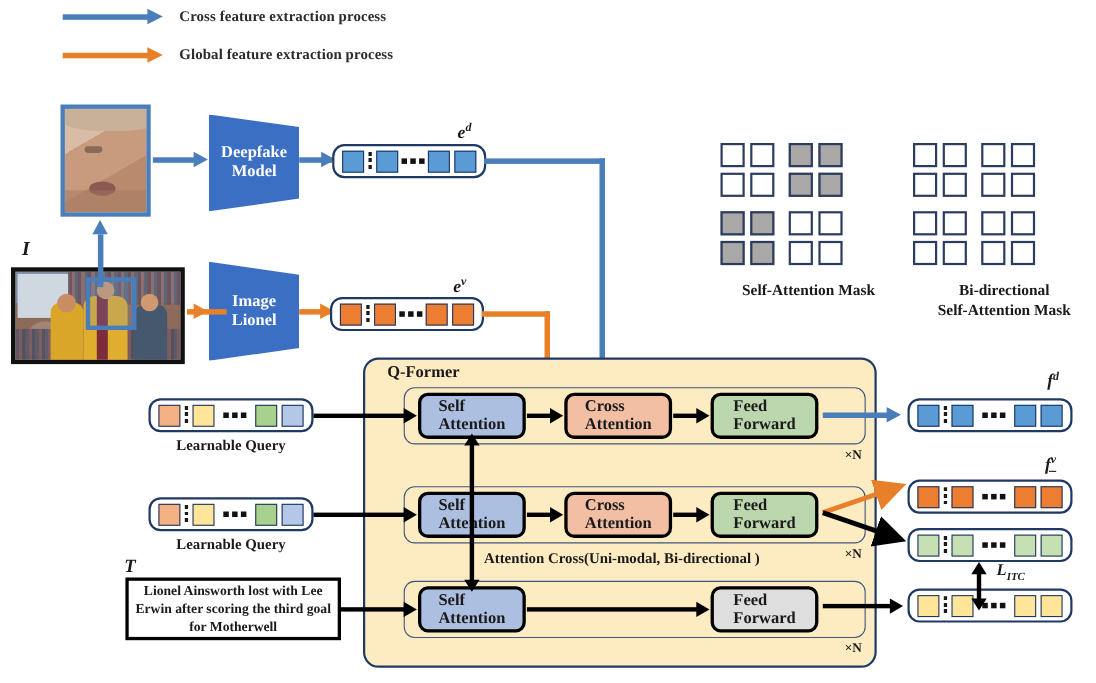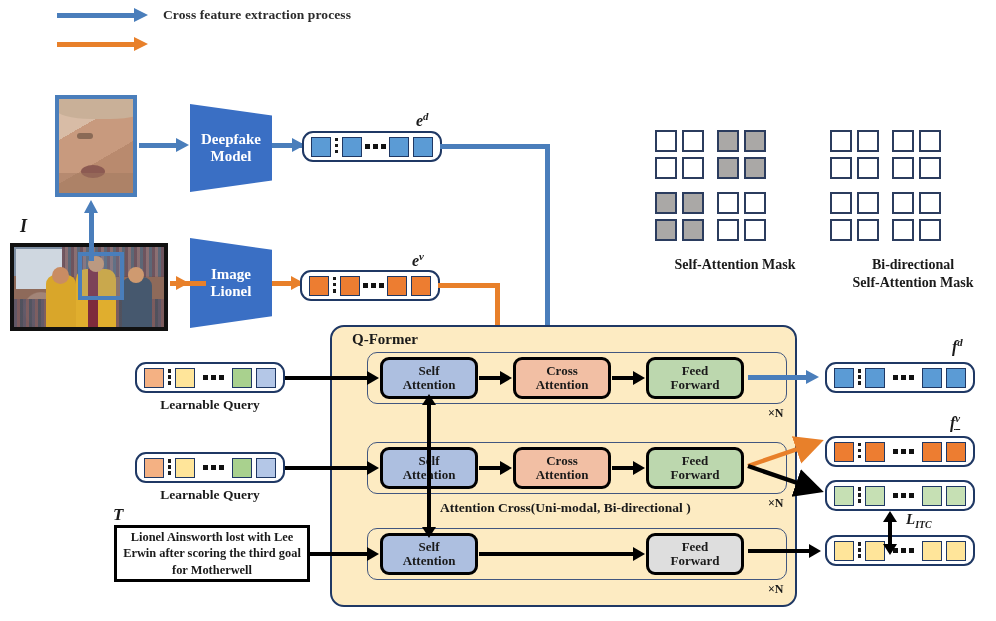--- a/index.html
+++ b/index.html
@@ -35,21 +35,21 @@
   .dots i{width:4.5px;height:4.5px;background:#111;display:block;}
   .gapS{width:4px;}
 
   
   .qformer{position:absolute;box-sizing:border-box;background:#fdebc2;
            border:2.4px solid #1f3864;border-radius:14px;}
   .qrow{position:absolute;box-sizing:border-box;border:1.6px solid #41567f;
         border-radius:10px;background:#fdebc2;}
   .mod{position:absolute;box-sizing:border-box;border:3.4px solid #000;
        border-radius:9px;display:flex;align-items:center;justify-content:center;
-       font-weight:bold;font-size:13px;line-height:1.1;text-align:center;}
+       font-weight:bold;font-size:15px;line-height:1.1;}
 
   
   .hline{position:absolute;height:3.6px;background:#000;}
   .hline:after{content:"";position:absolute;right:-11px;top:-5.2px;
       border-left:12px solid #000;border-top:7px solid transparent;
       border-bottom:7px solid transparent;}
 
   .bseg{position:absolute;background:#4a7ebb;}
   .oseg{position:absolute;background:#e8802a;}
   .arrowhead{position:absolute;width:0;height:0;}
@@ -86,20 +86,21 @@
 </style>
 </head>
 <body>
 
 <div class="abs legend-row" style="left:57px;top:7px;color:#4a7ebb;">
   <span class="legend-line" style="background:#4a7ebb;color:#4a7ebb;"></span>
   <span class="legend-label">Cross feature extraction process</span>
 </div>
 <div class="abs legend-row" style="left:57px;top:42px;color:#e8802a;">
   <span class="legend-line" style="background:#e8802a;color:#e8802a;"></span>
+  <span class="legend-label">Global feature extraction process</span>
 </div>
 
 <div class="sym" style="left:20px;top:216px;font-size:18px;">I</div>
 
 <div class="photo" style="left:10px;top:243px;width:158px;height:88px;border:4px solid #111;
             background:
               radial-gradient(circle at 18% 78%, rgba(255,255,255,.18) 0 12%, transparent 13%),
               linear-gradient(#7d8ea3 0 36%, #8e6a5a 36% 100%);">
 
   <div class="abs" style="left:2px;top:2px;width:46px;height:40px;background:#cfd7e0;

